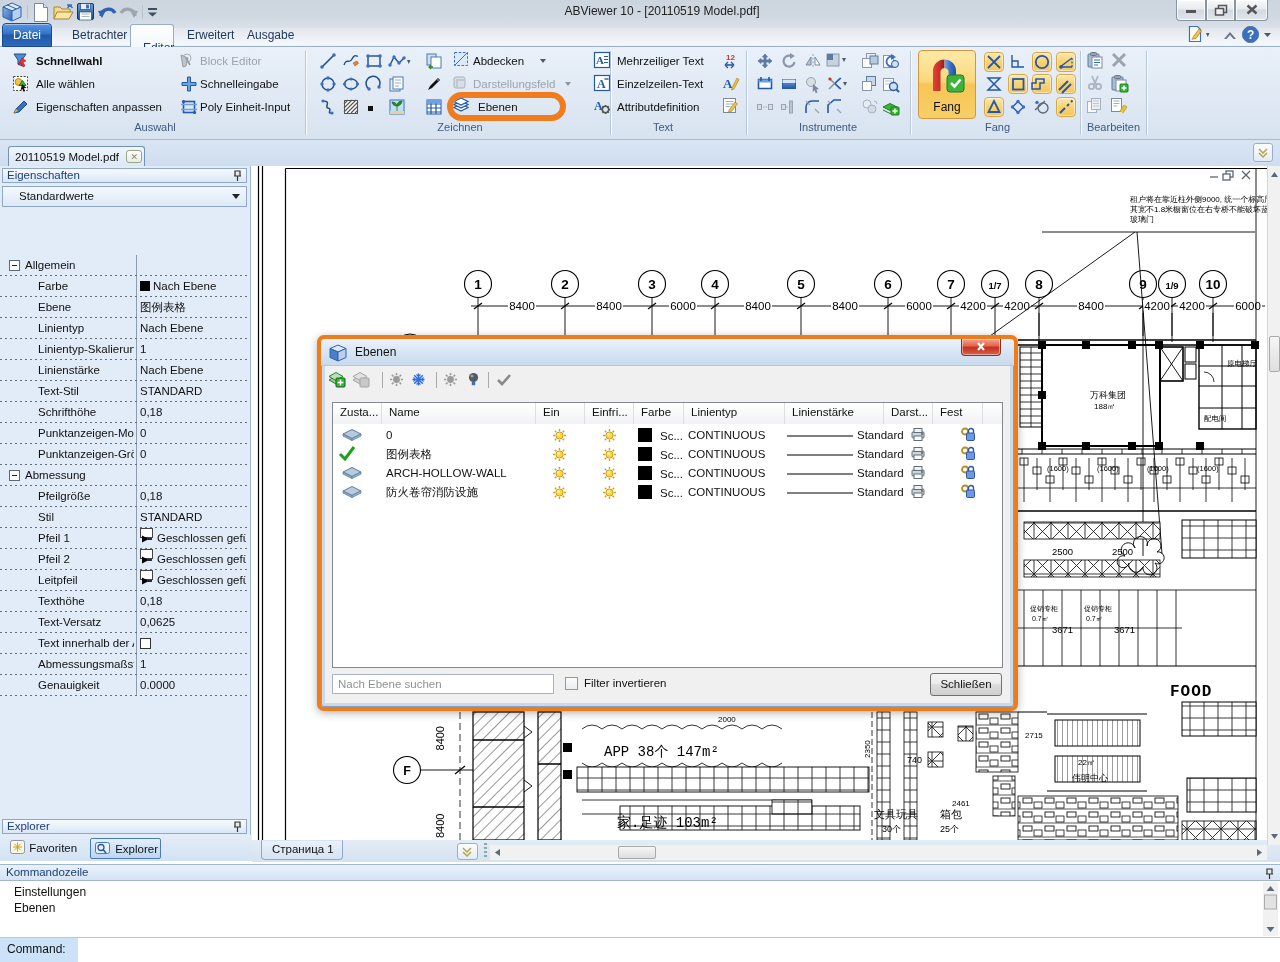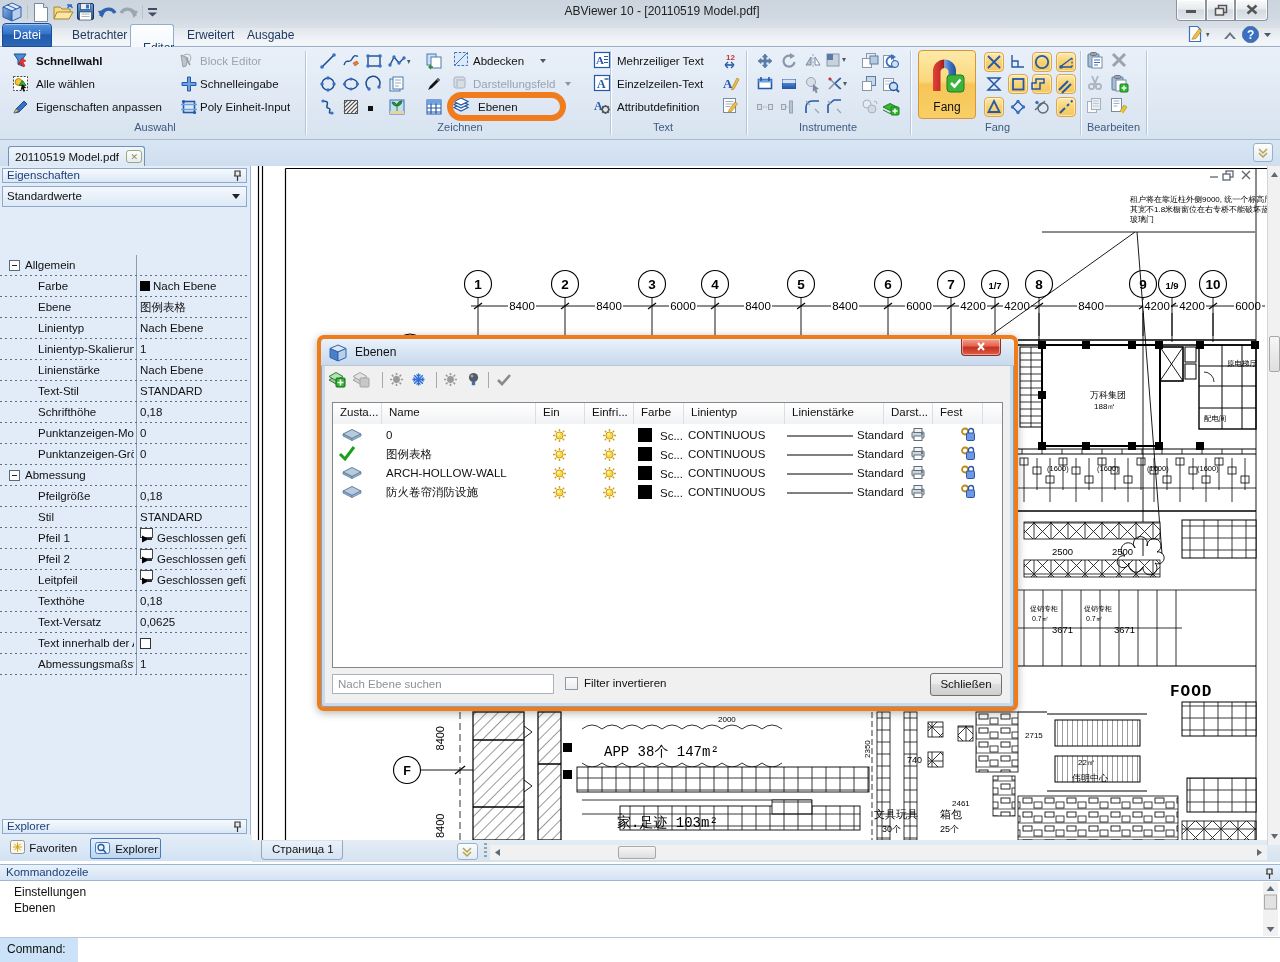--- a/index.html
+++ b/index.html
@@ -22,21 +22,21 @@
 .bigrow{position:absolute;height:23px;line-height:23px;white-space:nowrap;font-size:11.5px;color:#111;}
 .caret{display:inline-block;width:0;height:0;border-left:3.5px solid transparent;border-right:3.5px solid transparent;border-top:4px solid #4a5a6a;vertical-align:2px;margin-left:5px;}
 .gray{color:#9aa4ae;text-align:right;}
 #fangbtn{position:absolute;left:918px;top:3px;width:58px;height:69px;border-radius:4px;border:1px solid #d6963c;background:linear-gradient(#fdeaa8,#fad87c 45%,#f6c557 50%,#f8cf66);text-align:center;font-size:12px;color:#111;}
 .snapbtn{position:absolute;width:20px;height:20px;border-radius:4px;}
 .snap-on{border:1px solid #dca648;background:linear-gradient(#fce9af,#f8d271 50%,#f5c75d);box-shadow:inset 0 0 0 1px rgba(255,255,255,.5);}
 #docbar{left:0;top:140px;width:1280px;height:26px;background:linear-gradient(#d8e5f3,#cfdeef);}
 #doctab{left:8px;top:146px;width:137px;height:20px;background:linear-gradient(#eff5fb,#dce8f5);border:1px solid #7391b5;border-bottom:none;border-radius:3px 3px 0 0;font-size:11.5px;padding:3px 0 0 6px;color:#111;}
 #leftpanel{left:0;top:166px;width:251px;height:679px;background:#e2ebf8;border-right:1px solid #9eb6d2;}
 .phdr{position:absolute;left:2px;width:245px;height:15px;background:linear-gradient(#f7fafd,#d9e7f6);border:1px solid #8fa8c8;font-size:11.5px;color:#1d3f7c;padding:0 4px;line-height:13px;}
-#stdwert{position:absolute;left:2px;top:20px;width:245px;height:21px;background:linear-gradient(#f4f8fc,#dde9f6);border:1px solid #8fa8c8;font-size:11.5px;color:#111;line-height:19px;padding-left:4px;}
+#stdwert{position:absolute;left:2px;top:20px;width:245px;height:21px;background:linear-gradient(#f4f8fc,#dde9f6);border:1px solid #8fa8c8;font-size:11.5px;color:#111;line-height:19px;padding-left:16px;}
 #pgrid{position:absolute;left:0px;top:43px;width:247px;margin-top:46px;}
 .prow{position:relative;width:247px;height:21px;font-size:11.5px;color:#111;line-height:20px;background:linear-gradient(to right,#6d7682 0,#6d7682 100%) bottom left/100% 0 no-repeat;}
 .prow:after{content:"";position:absolute;left:0;bottom:0;width:247px;height:1px;background:repeating-linear-gradient(to right,#646d78 0 2px,transparent 2px 5px);}
 .prow .pl{position:absolute;left:38px;top:0;width:96px;height:20px;overflow:hidden;white-space:nowrap;}
 .prow .pv{position:absolute;left:140px;top:0;width:106px;height:20px;overflow:hidden;white-space:nowrap;}
 .prow .pdiv{position:absolute;left:136px;top:0;width:1px;height:21px;background:#8c9cae;}
 .pgroup .pl{left:25px;}
 .minusbox{position:absolute;left:9px;top:5px;width:11px;height:11px;border:1px solid #5a6a7a;background:#fff;}
 .minusbox:after{content:"";position:absolute;left:2px;top:4px;width:5px;height:1px;background:#222;}
 .sqicon{display:inline-block;width:10px;height:10px;background:#000;vertical-align:-1px;margin-right:3px;}
@@ -956,20 +956,25 @@
 <div class="prow">
         <div class="pl">Text innerhalb der A</div>
         <div class="pdiv"></div>
         <div class="pv"><span style="display:inline-block;width:11px;height:11px;border:1px solid #333;background:#fff;vertical-align:-2px;"></span></div>
       </div>
 <div class="prow">
         <div class="pl">Abmessungsmaßsta</div>
         <div class="pdiv"></div>
         <div class="pv">1</div>
       </div>
+<div class="prow">
+        <div class="pl">Genauigkeit</div>
+        <div class="pdiv"></div>
+        <div class="pv">0.0000</div>
+      </div>
 </div>
 <div class="phdr" style="top:653px;">Explorer<svg width="9" height="12" style="float:right;margin-top:1px;">
         <path d="M2 1 h5 v5 h-5 z M1 6 h7 M4.5 6 v5" stroke="#333" stroke-width="1.2" fill="#e8e8e8"></path>
       </svg></div>
 </div>
 <div class="abs" id="lefttabs">
 <div class="ltab" style="left:4px;width:84px;padding-left:6px;">
 <svg width="16" height="14" style="vertical-align:-2px;">
         <rect x="0.5" y="0.5" width="14" height="13" rx="2" fill="#fdf6e3" stroke="#8a97a8"></rect>
         <g stroke="#caa41e" stroke-width="1">

